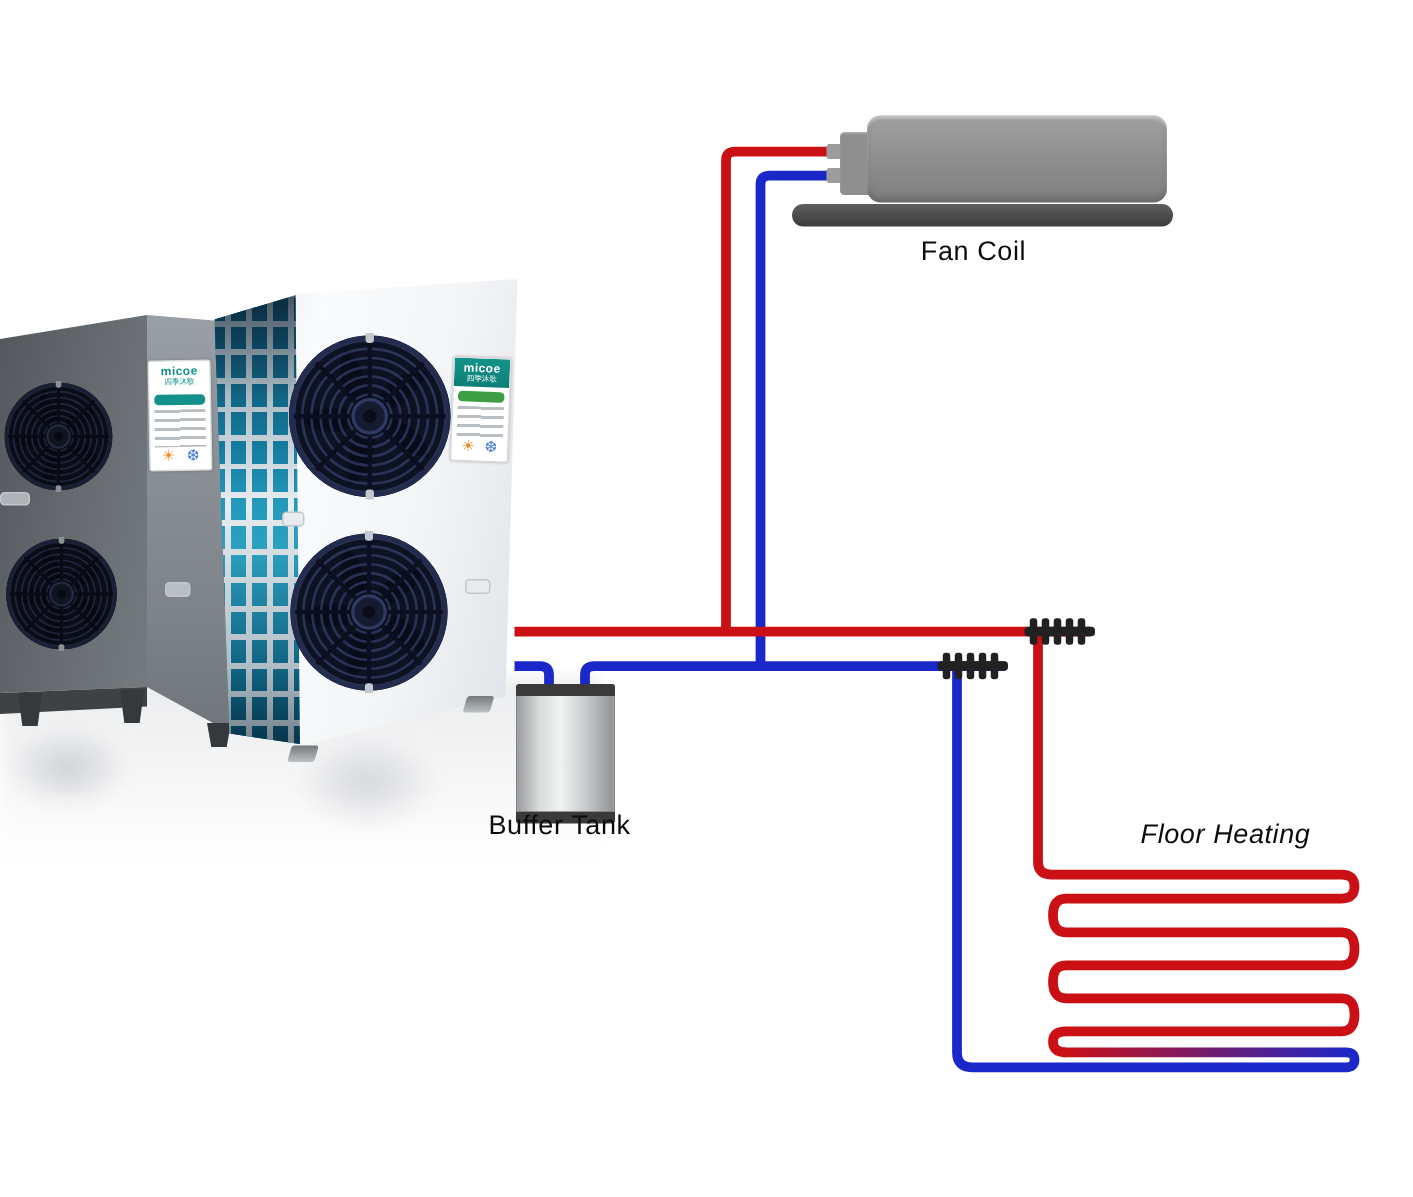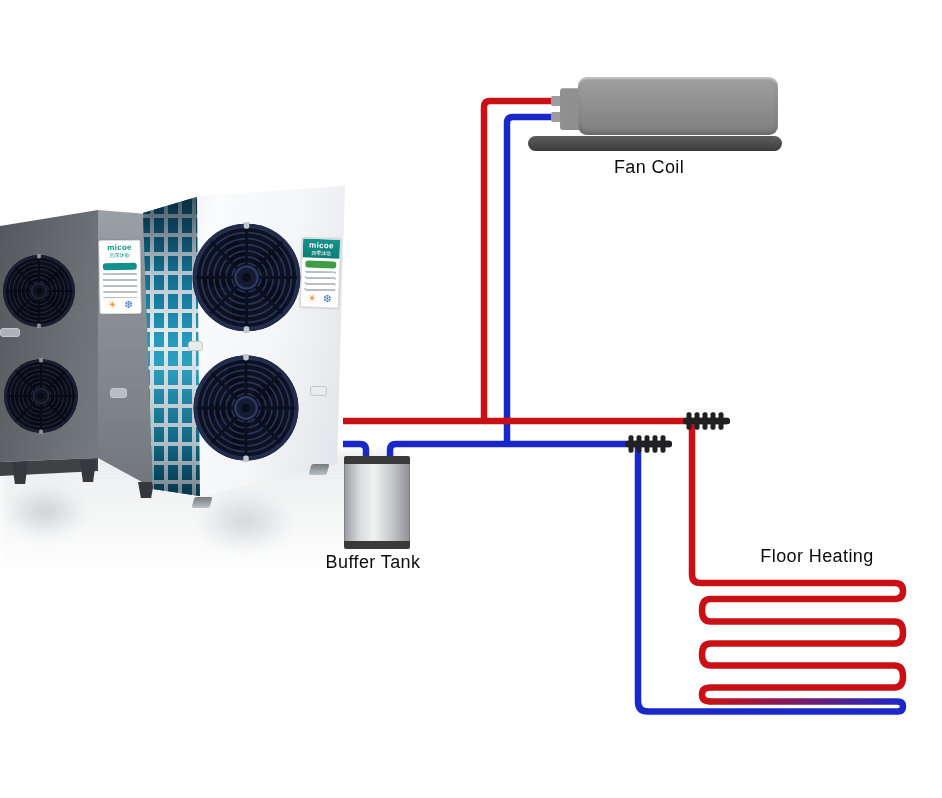--- a/index.html
+++ b/index.html
@@ -230,17 +230,17 @@
   <div class="abs fc-prot"></div>
   <div class="abs fc-body"></div>
   <div class="abs fc-bar"></div>
   <div class="dlabel" style="left:649px;top:157px;">Fan Coil</div>
 
   <div class="abs tank">
     <div class="cap top"></div>
     <div class="body"></div>
     <div class="cap bot"></div>
   </div>
-  <div class="dlabel" style="left:373px;top:552px;">Buffer Tank</div>
-
-  <div class="dlabel" style="left:817px;top:546px;">Floor Heating</div>
+  <div class="dlabel" style="left:373px;top:540px;">Buffer Tank</div>
+
+  <div class="dlabel" style="left:817px;top:546px;font-style:italic;">Floor Heating</div>
 
 </div>
 
 </body></html>

